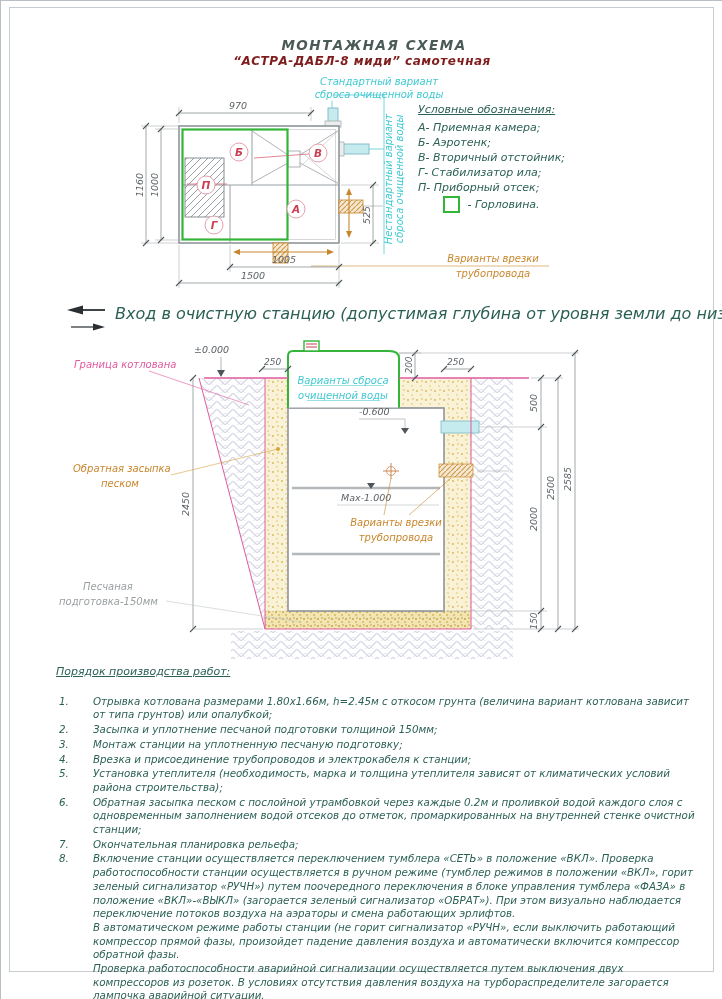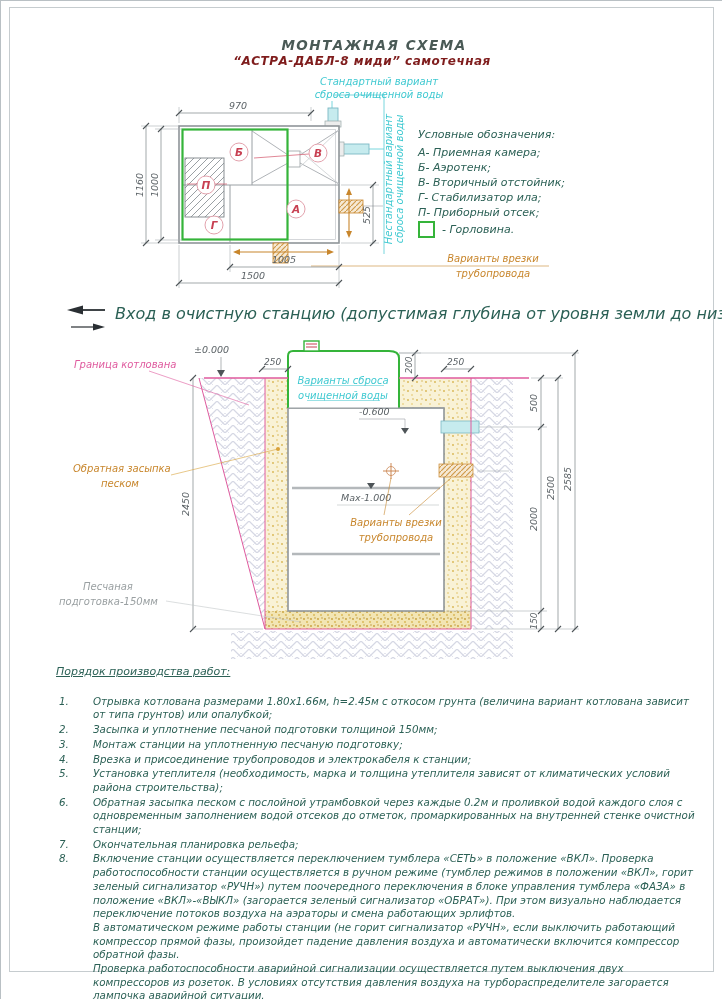--- a/index.html
+++ b/index.html
@@ -5,22 +5,22 @@
   html,body{margin:0;padding:0;background:#e8eaec;}
   .page{position:relative;width:722px;height:999px;background:#ffffff;margin:0 auto;
         font-family:"DejaVu Sans",sans-serif;font-style:italic;overflow:hidden;
         border:1px solid #b9c0c4;}
   .frame{position:absolute;left:8px;top:6px;right:9px;bottom:28px;border:1px solid #c6cccf;}
   .title1{position:absolute;top:36px;left:0;width:100%;text-align:center;
           font-size:13.5px;font-weight:bold;color:#4a5a56;letter-spacing:1.5px;margin-left:12px;}
   .title2{position:absolute;top:53px;left:0;width:100%;text-align:center;
           font-size:12px;font-weight:bold;color:#7f1d1d;letter-spacing:.5px;}
   .legend{position:absolute;left:417px;top:101px;color:#2b6055;font-size:11px;line-height:15px;}
-  .legend .hd{margin-bottom:3px;margin-top:25px;}
-  .legend .gor{display:flex;align-items:center;margin-top:1px;}
+  .legend .hd{text-decoration:underline;margin-bottom:3px;}
+  .legend .gor{display:flex;align-items:center;margin-top:1px;justify-content:center;}
   .legend .sq{display:inline-block;width:13px;height:13px;border:2px solid #35b43a;margin-right:7px;background:#fff;}
   .io-row{position:absolute;left:114px;color:#2b6055;font-size:16px;white-space:nowrap;}
   .work{position:absolute;left:55px;top:664px;width:642px;color:#2b6055;font-size:10.3px;line-height:13.7px;}
   .work .hd{text-decoration:underline;font-size:11px;margin-bottom:16px;}
   .wo-row{display:flex;margin-bottom:1px;}
   .wo-num{flex:none;width:34px;padding-left:3px;}
   .wo-text{flex:1;white-space:pre-line;}
   svg text{font-family:"DejaVu Sans",sans-serif;font-style:italic;}
   .dimtxt{fill:#5b6266;font-size:9.5px;}
   .dimtxt8{fill:#5b6266;font-size:9px;}

